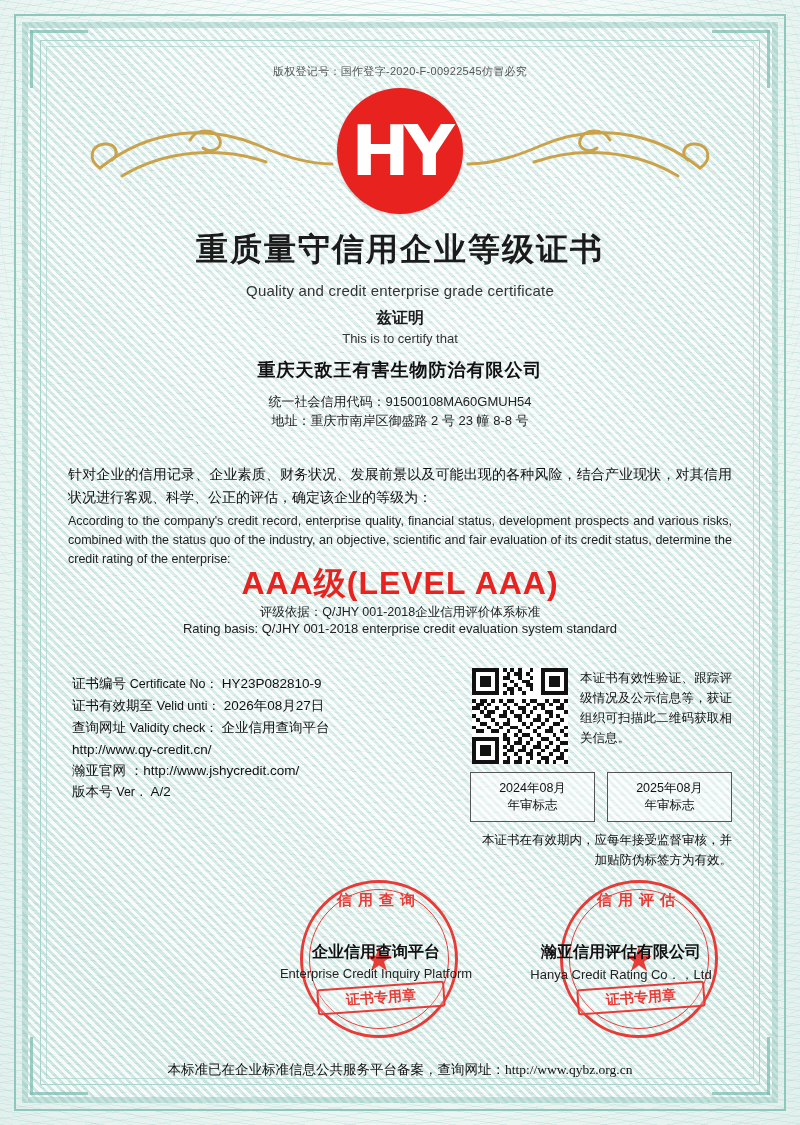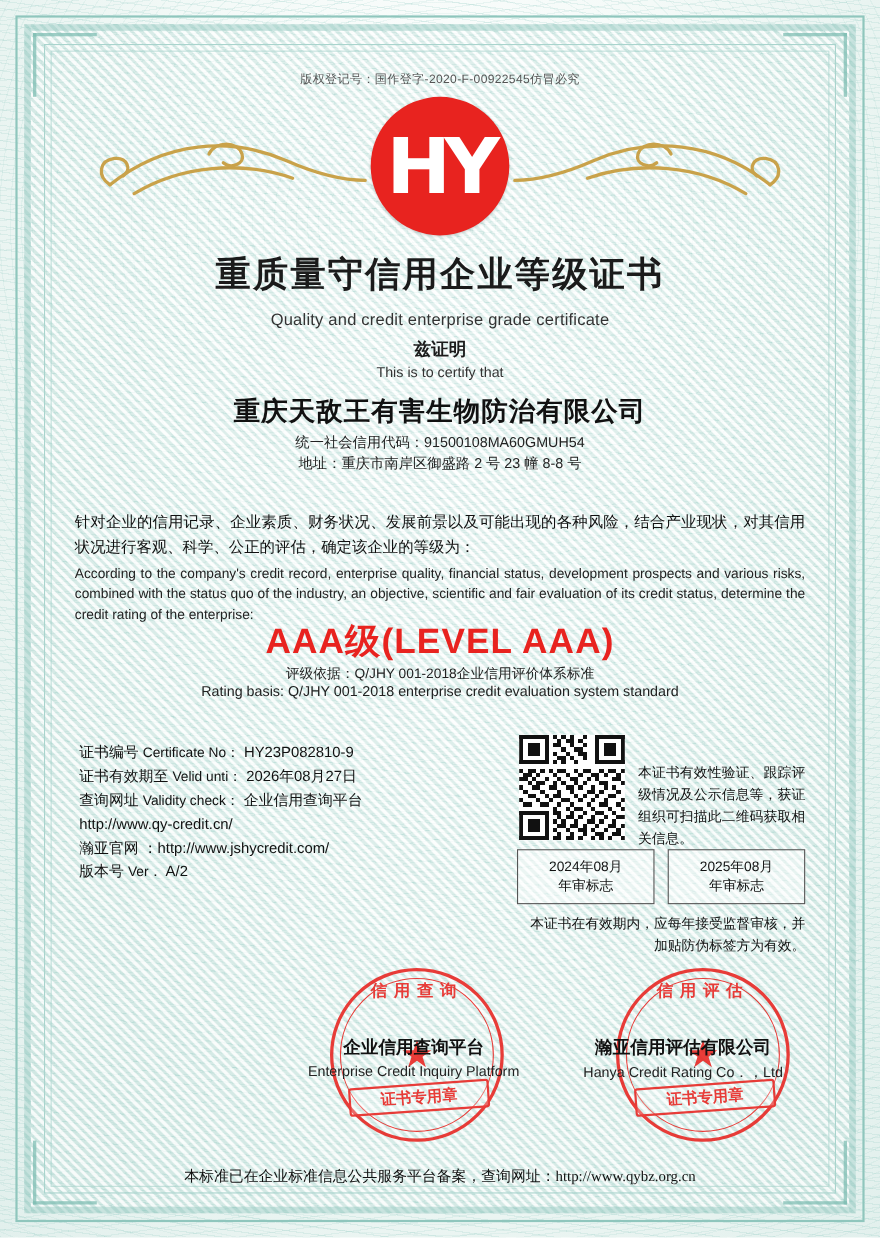--- a/index.html
+++ b/index.html
@@ -96,21 +96,21 @@
     position:absolute;top:308px;left:0;width:100%;text-align:center;
     font-size:16px;color:#1b1b1b;font-weight:bold;
   }
   .certify-en{
     position:absolute;top:331px;left:0;width:100%;text-align:center;
     font-size:13px;color:#333;
   }
 
   .company{
     position:absolute;top:358px;left:0;width:100%;text-align:center;
-    font-size:24px;font-weight:bold;color:#111;letter-spacing:1px;
+    font-size:18px;font-weight:bold;color:#111;letter-spacing:1px;
     font-family:"DejaVu Sans","Liberation Sans",sans-serif;
   }
   .usci{
     position:absolute;top:393px;left:0;width:100%;text-align:center;
     font-size:13px;color:#222;
   }
   .addr{
     position:absolute;top:412px;left:0;width:100%;text-align:center;
     font-size:13px;color:#222;
   }
@@ -147,21 +147,21 @@
 
   
   .qr{
     position:absolute;top:668px;left:472px;width:96px;height:96px;
     background:#fff;
   }
   .qr svg{display:block;}
 
   .qr-note{
     position:absolute;top:668px;left:580px;width:152px;
-    font-size:12.5px;color:#111;line-height:20px;text-align:justify;margin-top:24px;
+    font-size:12.5px;color:#111;line-height:20px;text-align:justify;
   }
 
   .stamps-year{
     position:absolute;top:772px;left:470px;width:262px;
     display:flex;gap:12px;
   }
   .year-box{
     width:125px;height:48px;border:1px solid #555;
     display:flex;flex-direction:column;align-items:center;justify-content:center;
     font-size:12.5px;color:#111;line-height:17px;background:rgba(255,255,255,.45);

